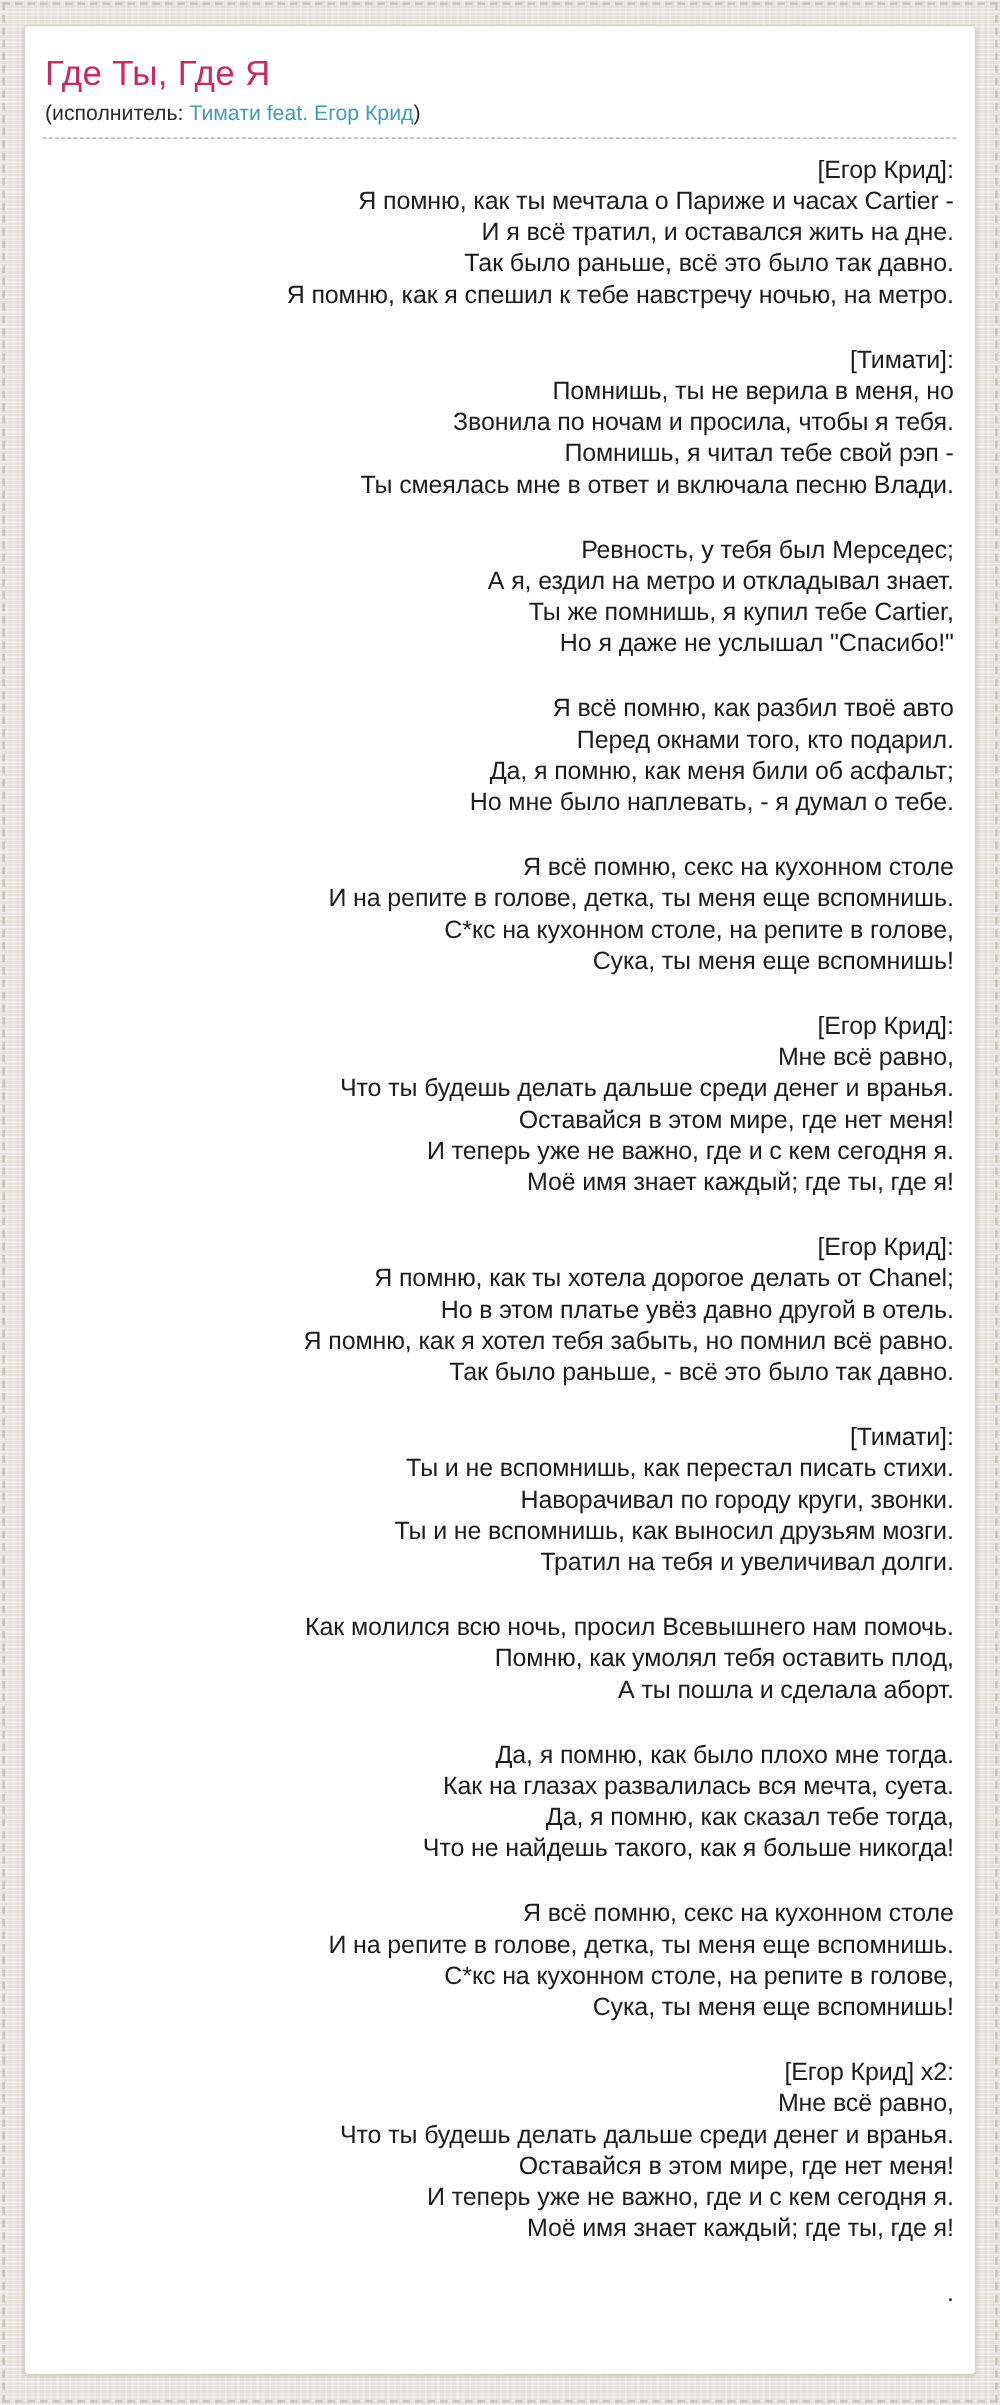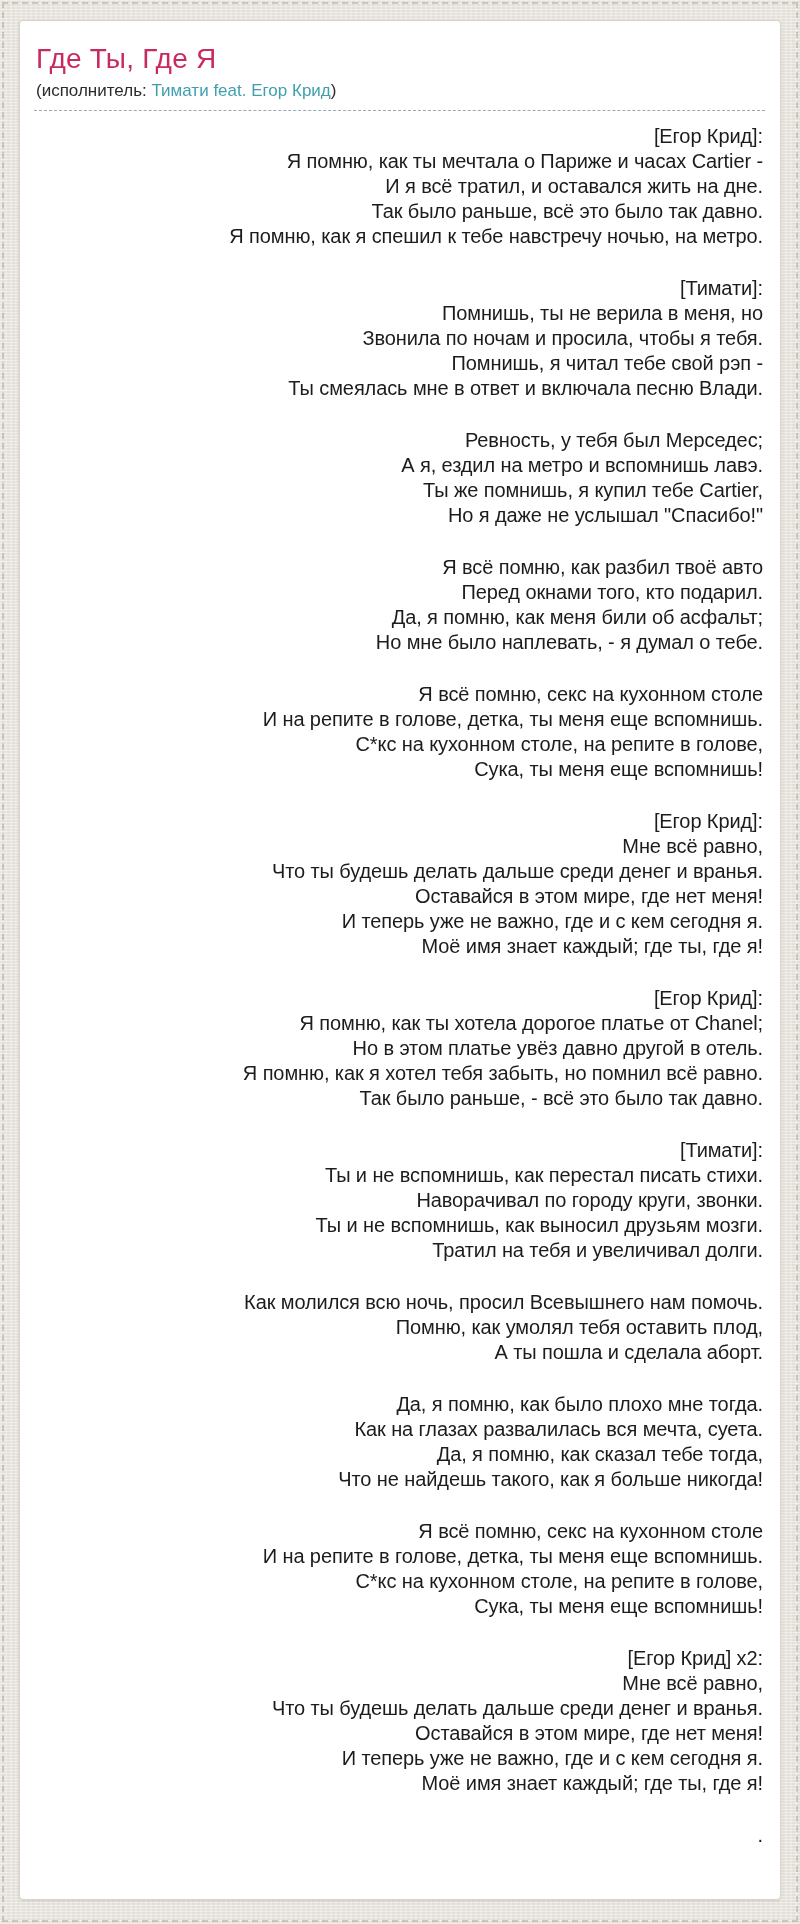--- a/index.html
+++ b/index.html
@@ -96,21 +96,21 @@
       </div>
       <div class="stanza">
         <div class="line">[Тимати]:</div>
         <div class="line">Помнишь, ты не верила в меня, но</div>
         <div class="line">Звонила по ночам и просила, чтобы я тебя.</div>
         <div class="line">Помнишь, я читал тебе свой рэп -</div>
         <div class="line">Ты смеялась мне в ответ и включала песню Влади.</div>
       </div>
       <div class="stanza">
         <div class="line">Ревность, у тебя был Мерседес;</div>
-        <div class="line">А я, ездил на метро и вспомнишь лавэ.</div>
+        <div class="line">А я, ездил на метро и откладывал знает.</div>
         <div class="line">Ты же помнишь, я купил тебе Cartier,</div>
         <div class="line">Но я даже не услышал "Спасибо!"</div>
       </div>
       <div class="stanza">
         <div class="line">Я всё помню, как разбил твоё авто</div>
         <div class="line">Перед окнами того, кто подарил.</div>
         <div class="line">Да, я помню, как меня били об асфальт;</div>
         <div class="line">Но мне было наплевать, - я думал о тебе.</div>
       </div>
       <div class="stanza">
@@ -122,21 +122,21 @@
       <div class="stanza">
         <div class="line">[Егор Крид]:</div>
         <div class="line">Мне всё равно,</div>
         <div class="line">Что ты будешь делать дальше среди денег и вранья.</div>
         <div class="line">Оставайся в этом мире, где нет меня!</div>
         <div class="line">И теперь уже не важно, где и с кем сегодня я.</div>
         <div class="line">Моё имя знает каждый; где ты, где я!</div>
       </div>
       <div class="stanza">
         <div class="line">[Егор Крид]:</div>
-        <div class="line">Я помню, как ты хотела дорогое платье от Chanel;</div>
+        <div class="line">Я помню, как ты хотела дорогое делать от Chanel;</div>
         <div class="line">Но в этом платье увёз давно другой в отель.</div>
         <div class="line">Я помню, как я хотел тебя забыть, но помнил всё равно.</div>
         <div class="line">Так было раньше, - всё это было так давно.</div>
       </div>
       <div class="stanza">
         <div class="line">[Тимати]:</div>
         <div class="line">Ты и не вспомнишь, как перестал писать стихи.</div>
         <div class="line">Наворачивал по городу круги, звонки.</div>
         <div class="line">Ты и не вспомнишь, как выносил друзьям мозги.</div>
         <div class="line">Тратил на тебя и увеличивал долги.</div>

